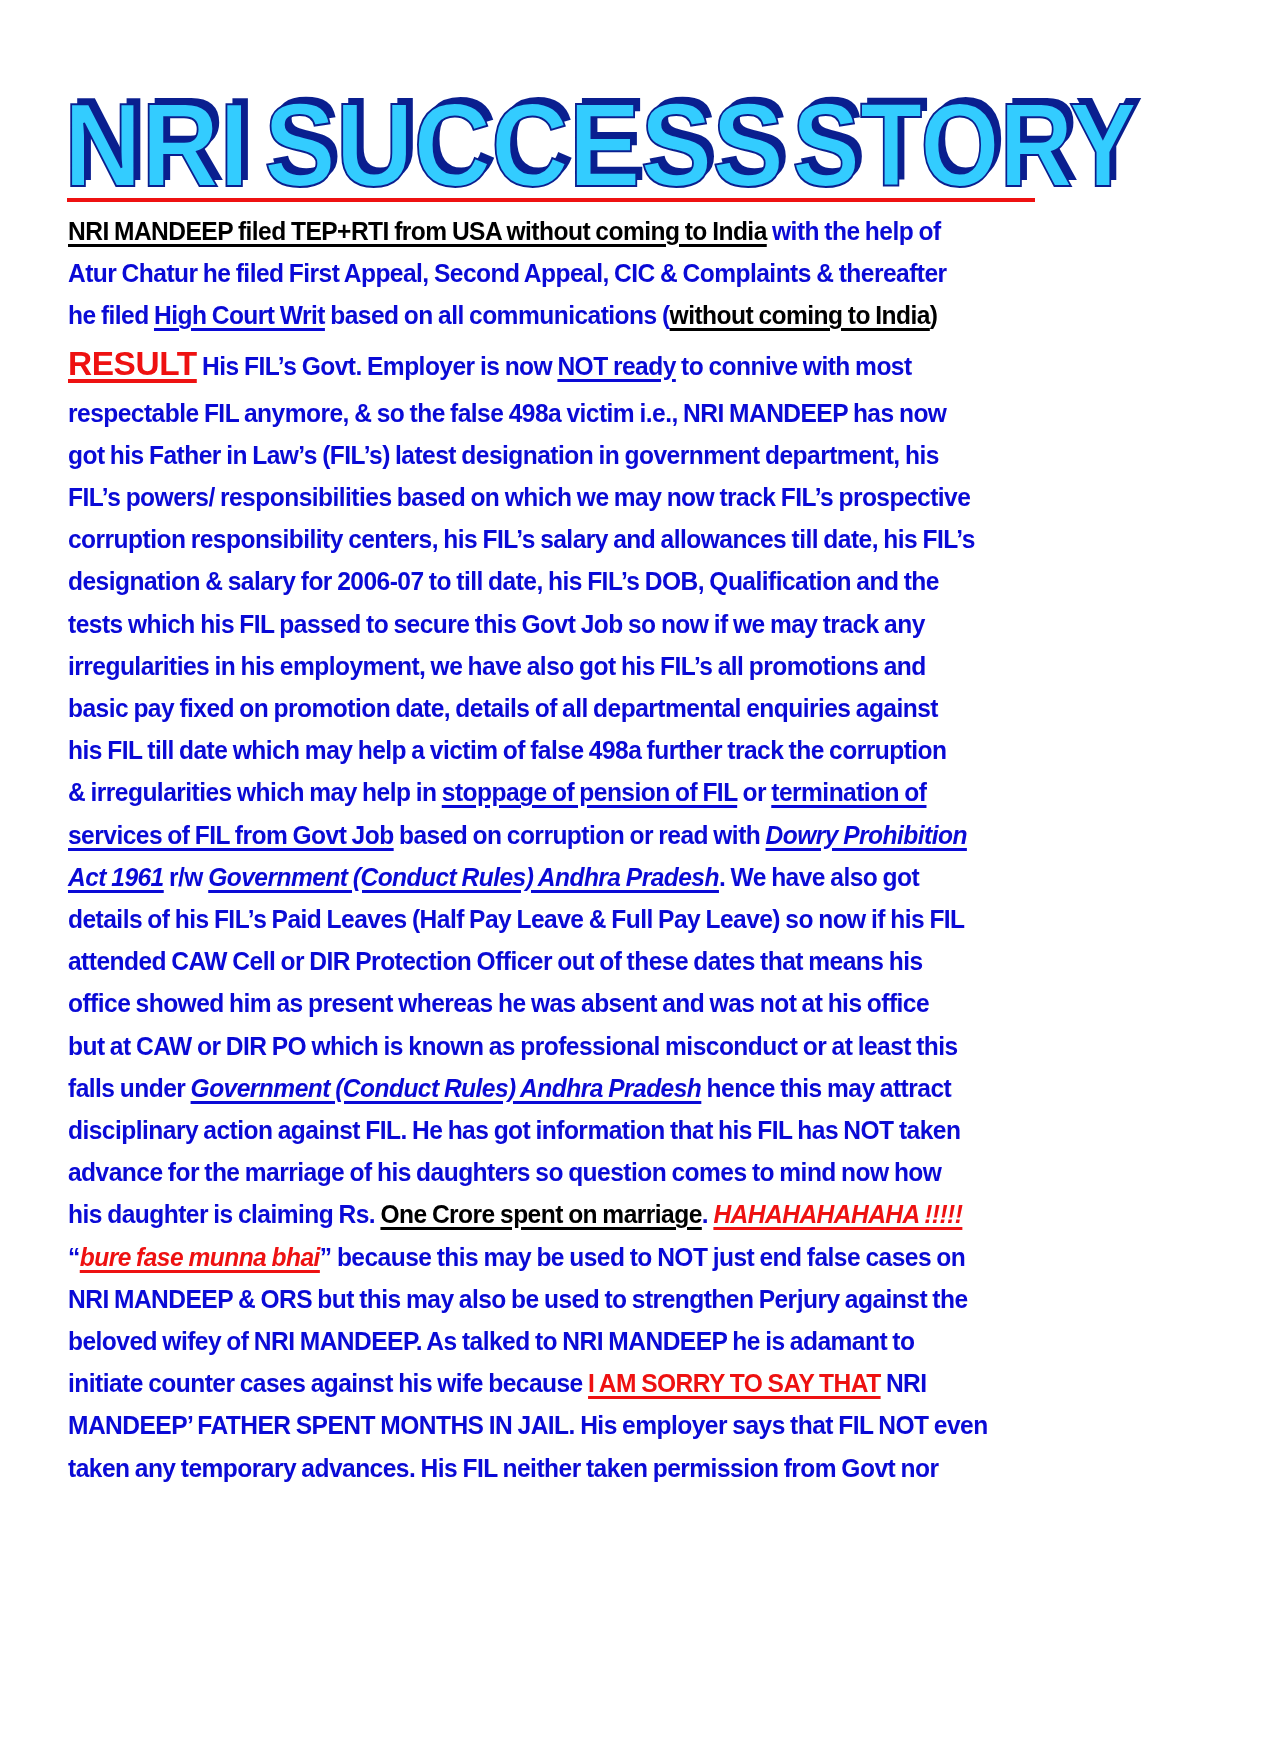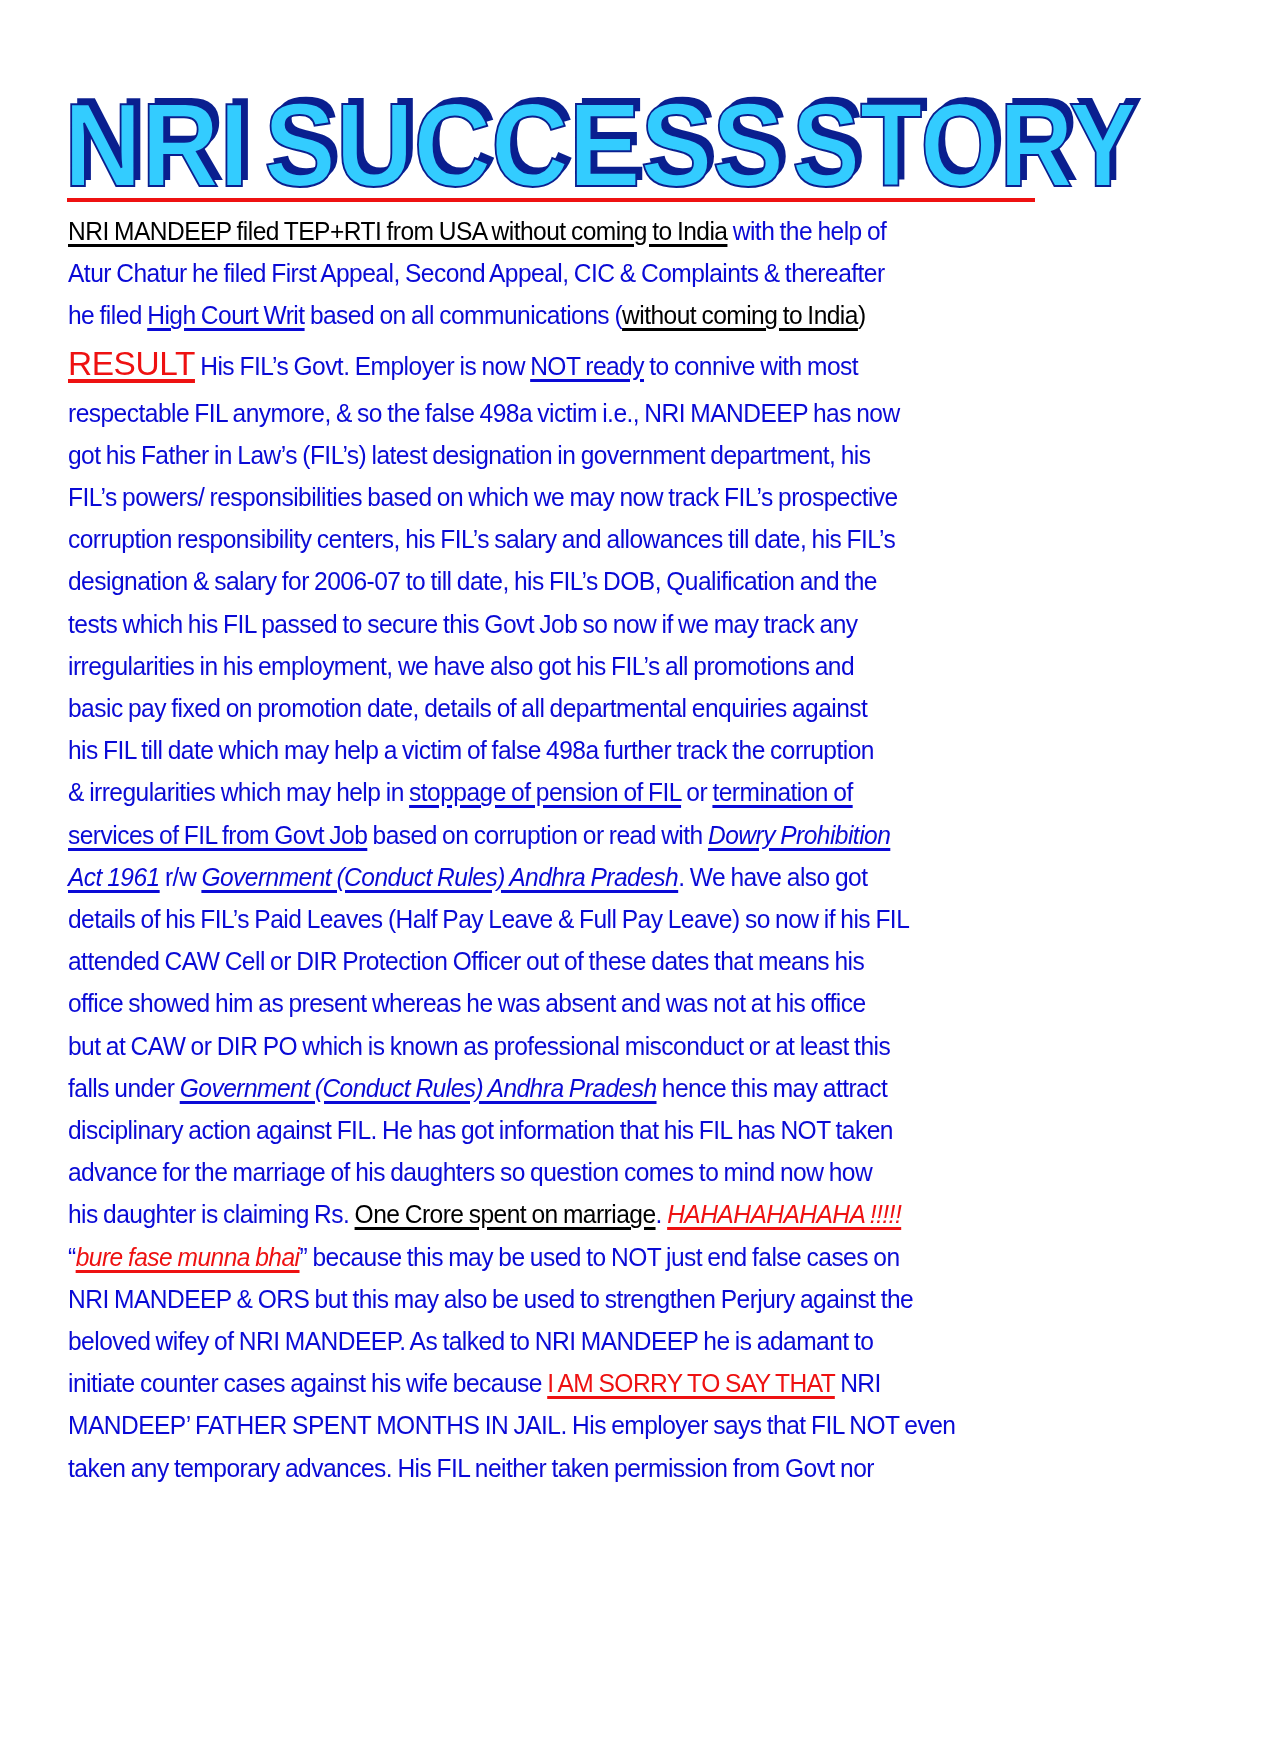--- a/index.html
+++ b/index.html
@@ -9,21 +9,21 @@
   
   .banner { position: absolute; left: 64px; top: 82px; width: 1080px; height: 112px; }
   .banner svg { width: 100%; height: 100%; display: block; }
   .banner text { font-family: "Liberation Sans", sans-serif; font-weight: bold; }
 
   .rule { position: absolute; left: 67px; top: 198px; width: 968px; height: 4px; background: #ee1111; }
 
   
   .body-text {
     position: absolute; left: 68px; top: 210px; width: 1030px;
-    font-family: "Liberation Sans", sans-serif; font-weight: normal;
+    font-family: "Liberation Sans", sans-serif; font-weight: bold;
     font-size: 25px; line-height: 42.2px; color: #0a0ad6;
     letter-spacing: -0.55px; word-spacing: -1px;
   }
   .line { display: block; white-space: nowrap; }
   .black { color: #000000; }
   .red { color: #ee1111; }
   .ul { text-decoration: underline; text-decoration-thickness: 3px; text-underline-offset: 4px; }
   .ital { font-style: italic; }
   .result {
     color: #ee1111; font-size: 34px; letter-spacing: -0.4px;

